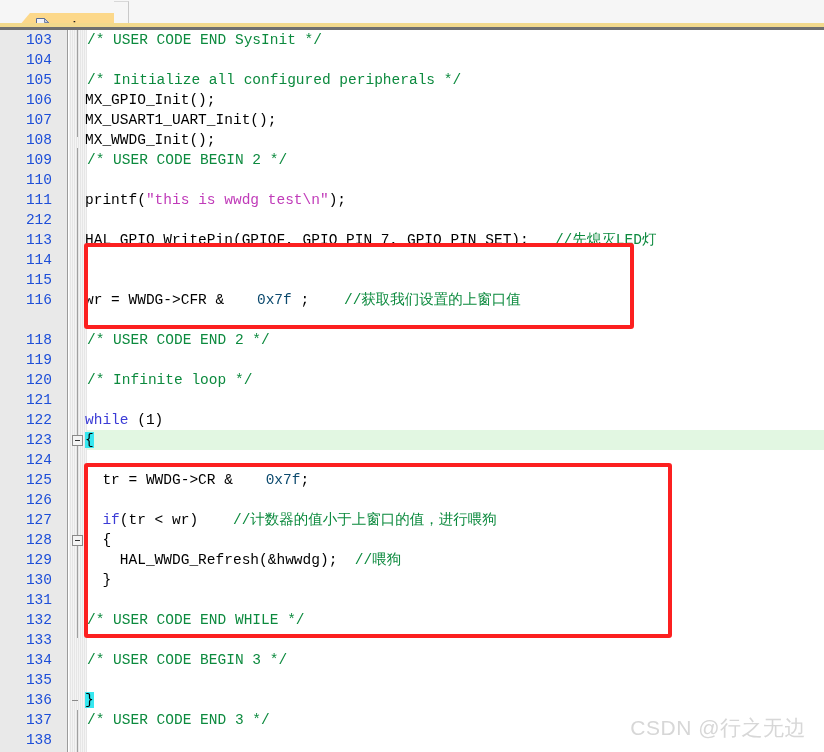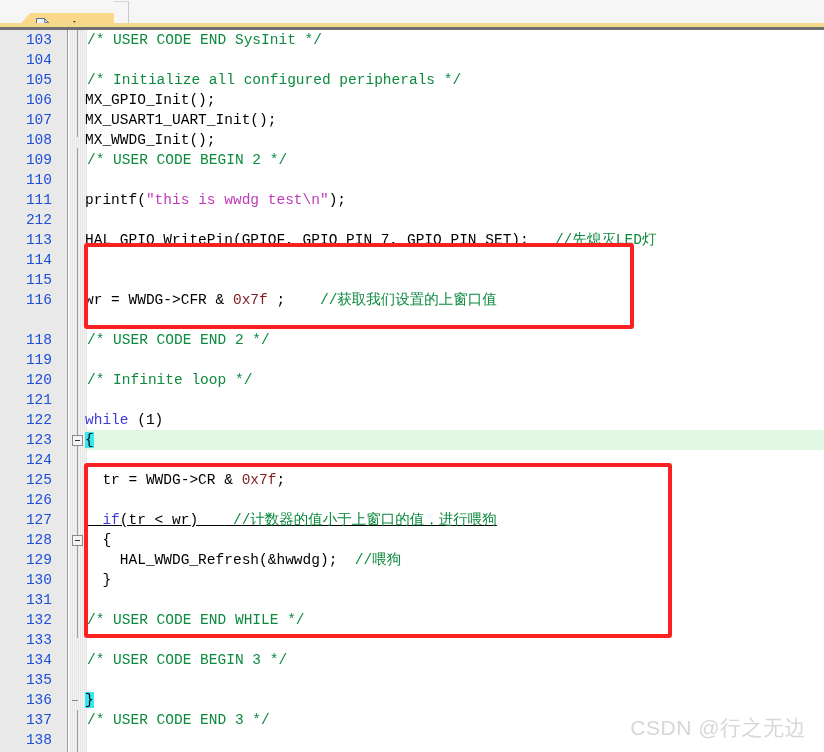--- a/index.html
+++ b/index.html
@@ -175,21 +175,21 @@
   .folddash {
     position: absolute;
     left: 72px;
     width: 6px; height: 1px;
     background: #8a8a8a;
   }
 
   
   .cmt  { color: #0c8a3e; }
   .kw   { color: #3b3bd6; }
-  .num  { color: #7f1d1d; }
+  .num  { color: #0c4a6e; margin-left: 24px; }
   .str  { color: #c03bb9; }
   .brc  { color: #000000; background: #36e7f0; }
 
   
   .redbox {
     position: absolute;
     border: 4px solid #fc2020;
     border-radius: 3px;
     box-sizing: border-box;
     pointer-events: none;
@@ -357,21 +357,21 @@
     <div class="code" style="margin-left:-2px;"><span>  tr = WWDG-&gt;CR &amp; </span><span class="num">0x7f</span><span>;</span></div>
   </div>
 
   <div class="row" style="top:460px;">
     <div class="lineno">126</div>
     <div class="code"></div>
   </div>
 
   <div class="row" style="top:480px;">
     <div class="lineno">127</div>
-    <div class="code" style="margin-left:-2px;text-decoration:underline;"><span>  </span><span class="kw">if</span><span>(tr &lt; wr)   </span><span class="cmt"> //计数器的值小于上窗口的值，进行喂狗</span></div>
+    <div class="code" style="margin-left:-2px;"><span>  </span><span class="kw">if</span><span>(tr &lt; wr)   </span><span class="cmt"> //计数器的值小于上窗口的值，进行喂狗</span></div>
   </div>
 
   <div class="row" style="top:500px;">
     <div class="lineno">128</div>
     <div class="code" style="margin-left:-2px;">  {</div>
   </div>
 
   <div class="row" style="top:520px;">
     <div class="lineno">129</div>
     <div class="code" style="margin-left:-2px;"><span>    HAL_WWDG_Refresh(&amp;hwwdg);  </span><span class="cmt">//喂狗</span></div>

